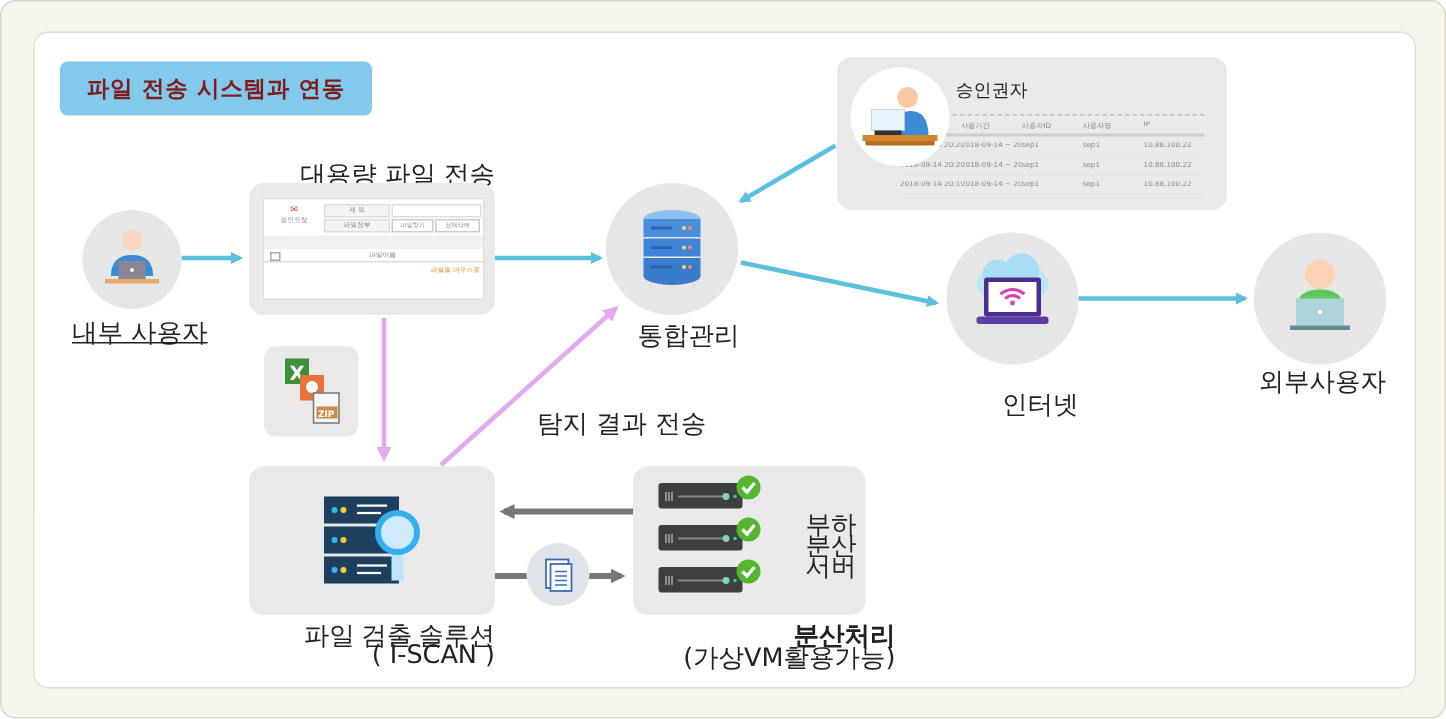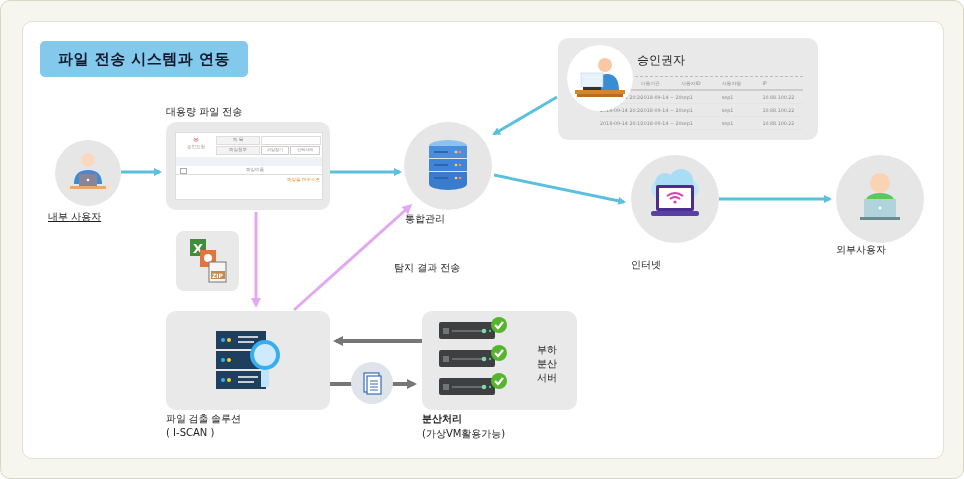--- a/index.html
+++ b/index.html
@@ -1,22 +1,22 @@
 <!DOCTYPE html>
 <html><head>
 <meta charset="utf-8">
 <style>
   html, body { margin:0; padding:0; }
   body { width:964px; height:479px; background:#fff; font-family:"DejaVu Sans", sans-serif; position:relative; overflow:hidden; }
   .outer { position:absolute; left:0; top:0; width:962px; height:477px; background:#f6f5ee; border:1px solid #d8d8c4; border-radius:10px; }
   .inner { position:absolute; left:22px; top:21px; width:920px; height:436px; background:#fff; border:1px solid #e0e0d8; border-radius:10px; }
-  .title-pill { position:absolute; left:40px; top:41px; width:208px; height:36px; background:#82c9ec; border-radius:5px; color:#0f172a; font-size:15px; font-weight:bold; display:flex; align-items:center; justify-content:center; letter-spacing:0.5px; }
+  .title-pill { position:absolute; left:40px; top:41px; width:208px; height:36px; background:#82c9ec; border-radius:5px; color:#7f1d1d; font-size:15px; font-weight:bold; display:flex; align-items:center; justify-content:center; letter-spacing:0.5px; }
   .circle { position:absolute; border-radius:50%; background:#e6e6e6; }
   .box { position:absolute; background:#e9e9e9; border-radius:10px; }
-  .label { position:absolute; font-size:10px; color:#222; text-align:left; white-space:nowrap; }
+  .label { position:absolute; font-size:17px; color:#222; text-align:right; white-space:nowrap; }
   svg.overlay { position:absolute; left:0; top:0; }
   .shot { position:absolute; background:#fff; border:1px solid #ddd; font-size:6px; color:#888; }
   .appr-table { position:absolute; left:600px; top:76px; width:203px; height:50px; font-size:4.8px; color:#888; }
   .appr-row { display:flex; height:12px; align-items:center; border-bottom:1px solid #e4e4e4; }
   .appr-row span { flex:1; white-space:nowrap; overflow:hidden; }
   .appr-head { border-top:1px dashed #bbb; border-bottom:2px solid #ccc; }
 </style>
 </head>
 <body>
 
@@ -175,21 +175,21 @@
   <svg width="88" height="88">
     <circle cx="44" cy="28" r="10" fill="#fad3b4"></circle>
     <path d="M28,52 Q28,38 44,38 Q60,38 60,52 z" fill="#5cc85a"></path>
     <rect x="28" y="44" width="32" height="18" fill="#b0d4dc"></rect>
     <circle cx="44" cy="53" r="1.5" fill="#fff"></circle>
     <rect x="24" y="62" width="40" height="3" fill="#6a8a92"></rect>
   </svg>
 </div>
 <div class="label" style="left:836px;top:243px;width:88px;">외부사용자</div>
 
-<div class="label" style="left:358px;top:261px;margin-left:36px;">탐지 결과 전송</div>
+<div class="label" style="left:358px;top:271px;">탐지 결과 전송</div>
 
 <div class="box" style="left:166px;top:311px;width:164px;height:99px;">
   <svg width="164" height="99">
     <rect x="50" y="20" width="50" height="18" fill="#1f3f5f"></rect>
     <rect x="50" y="40" width="50" height="18" fill="#1f3f5f"></rect>
     <rect x="50" y="60" width="50" height="18" fill="#1f3f5f"></rect>
     <circle cx="57" cy="29" r="2" fill="#33b6f0"></circle>
       <circle cx="63" cy="29" r="2" fill="#f2d12e"></circle>
     <circle cx="57" cy="49" r="2" fill="#33b6f0"></circle>
       <circle cx="63" cy="49" r="2" fill="#f2d12e"></circle>

